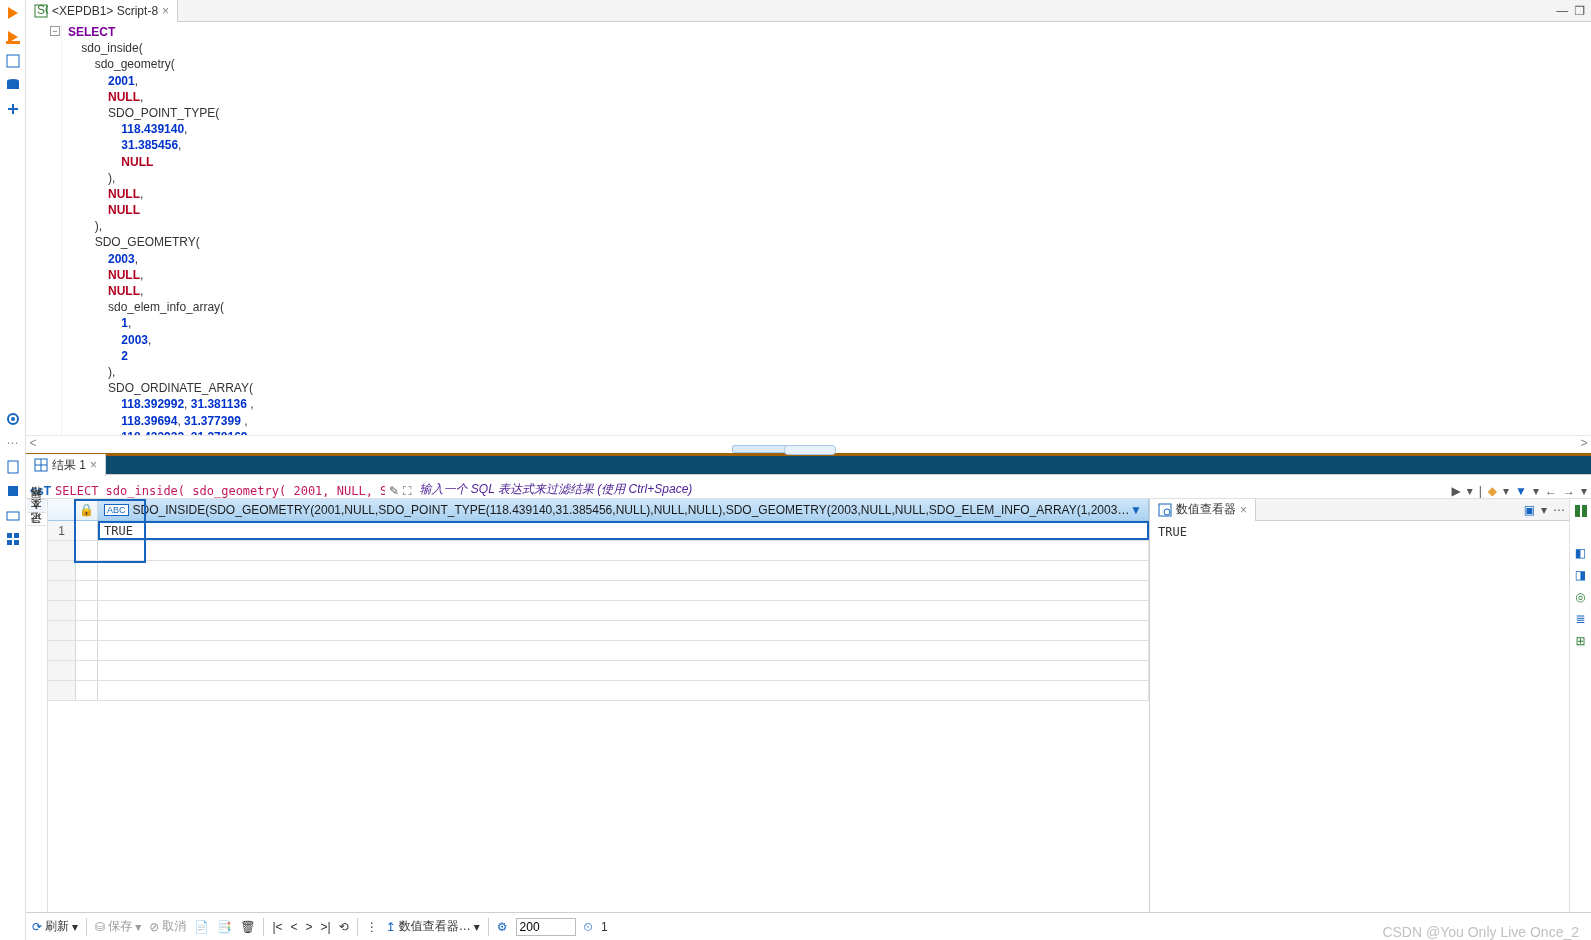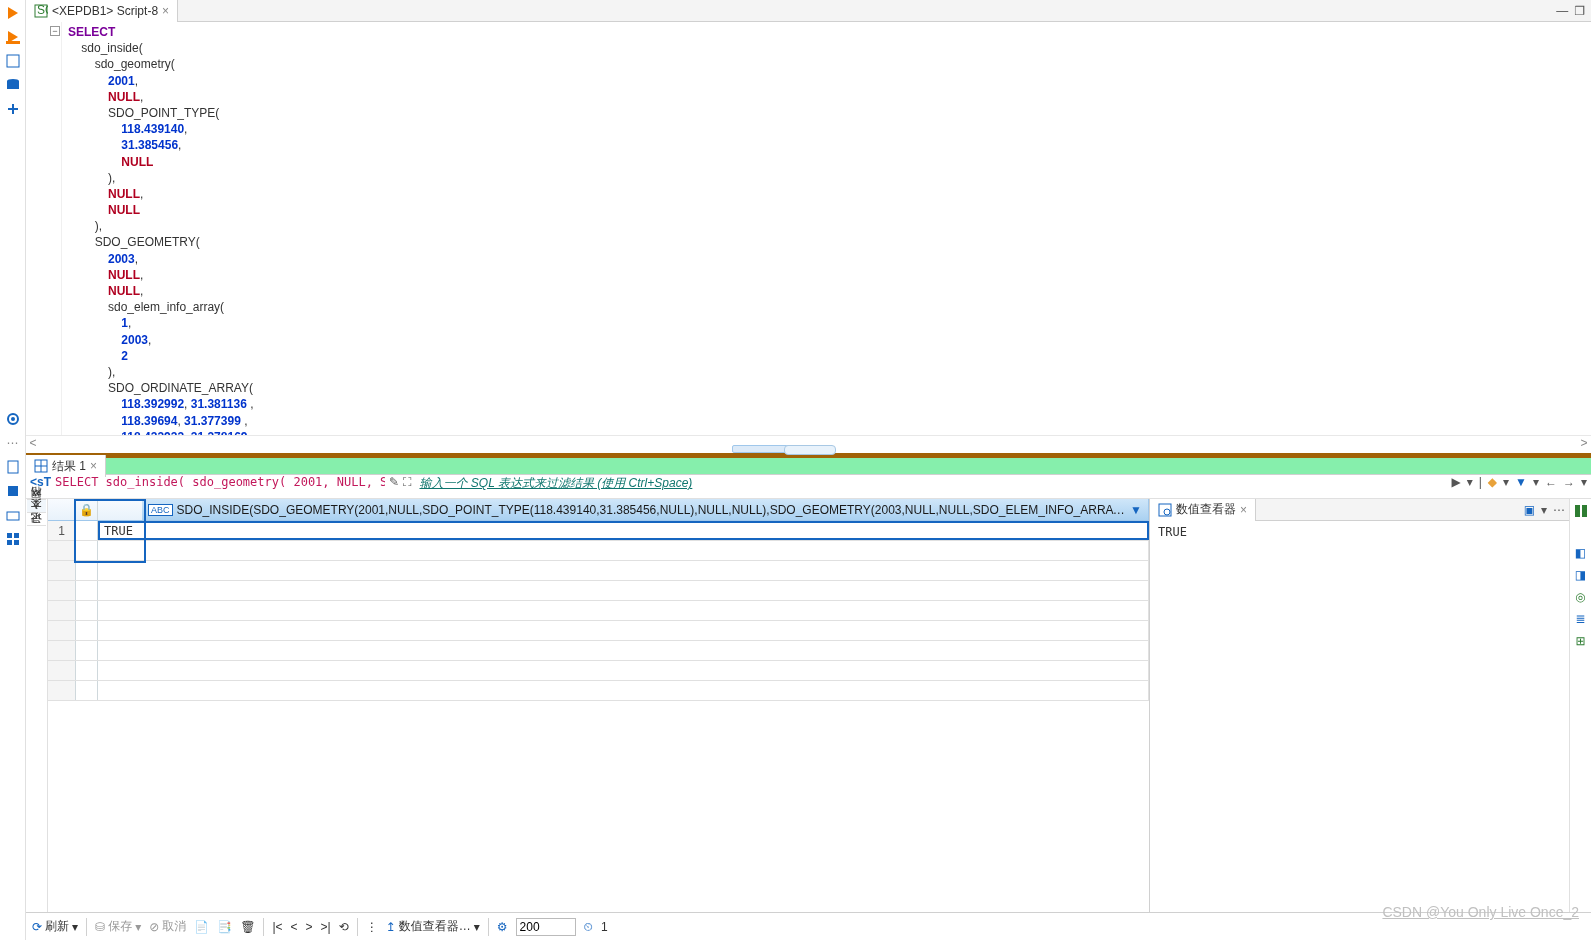--- a/index.html
+++ b/index.html
@@ -18,58 +18,58 @@
   .editor { flex:1; font-family: Consolas, "Courier New", monospace; font-size: 12.5px; line-height: 1.35; white-space: pre; padding: 2px 6px; overflow:auto; }
   .editor .kw { color:#7a0099; font-weight:bold; }
   .editor .num { color:#0033cc;font-weight:bold; }
   .editor .nul { color:#b00020; font-weight:bold; }
   .hscroll { height:14px; border-top:1px solid #e8e8e8; display:flex; align-items:center; }
   .hscroll .arrow { width:14px; text-align:center; color:#888; }
   .hscroll .track { flex:1; position:relative; }
   .hscroll .thumb { position:absolute; left:45%; width:70px; height:8px; background:#dceaf8; border:1px solid #9fc7eb; border-radius:2px; top:2px; }
   .split-handle { height:4px; background:transparent; position:relative; }
   .split-handle::after { content:""; position:absolute; left:50%; margin-left:-25px; width:50px; height:8px; border:1px solid #a8c8e4; background:#e8f2fb; border-radius:4px; top:-4px; }
-  .results-tabbar { height:22px; background:#86efac; border-top:5px solid #a16207; border-bottom:1px solid #d0d0d0; display:flex; align-items:center; }
+  .results-tabbar { height:22px; background:#0c4a6e; border-top:3px solid #a16207; border-bottom:1px solid #d0d0d0; display:flex; align-items:center; }
   .results-tabbar .tab { background:#fff; }
-  .query-bar { height:24px; display:flex; align-items:flex-start; border-bottom:1px solid #e0e0e0; padding:0 4px; gap:4px; }
+  .query-bar { height:24px; display:flex; align-items:flex-end; border-bottom:1px solid #e0e0e0; padding:0 4px; gap:4px; }
   .query-bar .sql-ico { color:#1565c0; font-weight:bold; }
   .query-bar .query { flex:0 0 auto; color:#c2185b; font-family:Consolas,monospace; white-space:nowrap; overflow:hidden; max-width:330px; }
   .query-bar .expand-ico { color:#555; }
-  .query-bar .filter { flex:1; color:#0f766e; font-style:italic; padding-left:4px;text-decoration:underline; }
+  .query-bar .filter { flex:1; color:#4c1d95; font-style:italic; padding-left:4px; }
   .query-bar .rtools { display:flex; gap:6px; align-items:center; color:#555; }
   .results-body { flex:1; display:flex; min-height:0; }
   .left-viewtabs { width:22px; border-right:1px solid #e0e0e0; display:flex; flex-direction:column; align-items:center; }
   .vtab { writing-mode: vertical-rl; transform: rotate(180deg); padding:6px 2px; border-bottom:1px solid #e0e0e0; font-size:11px; color:#333; cursor:pointer; }
   .vtab.active { background:#f0f6fb; }
   .grid-area { flex:1; display:flex; flex-direction:column; min-width:0; }
   .grid-head { height:22px; display:flex; background:linear-gradient(#f8fbff,#e8f2fb); border-bottom:1px solid #9fc7eb; }
   .grid-head .corner { width:28px; border-right:1px solid #cfd8dc; display:flex; align-items:center; justify-content:center; }
   .grid-head .lock { width:22px; border-right:1px solid #cfd8dc; display:flex; align-items:center; justify-content:center; color:#b8860b; }
-  .grid-head .colhead { flex:1; display:flex; align-items:center; padding:0 6px; background:linear-gradient(#cfe6f9,#aad1f1); color:#1a1a1a; border-right:1px solid #9fc7eb; white-space:nowrap; overflow:hidden;margin-left:44px; }
+  .grid-head .colhead { flex:1; display:flex; align-items:center; padding:0 6px; background:linear-gradient(#cfe6f9,#aad1f1); color:#1a1a1a; border-right:1px solid #9fc7eb; white-space:nowrap; overflow:hidden; }
   .grid-head .colhead .abc { color:#1565c0; font-size:9px; margin-right:4px; border:1px solid #1565c0; padding:0 2px; background:#fff; }
   .grid-head .colhead .dd { margin-left:auto; color:#1565c0; }
   .grid-row { height:20px; display:flex; border-bottom:1px solid #e0e0e0; }
   .grid-row .rownum { width:28px; border-right:1px solid #cfd8dc; display:flex; align-items:center; justify-content:center; color:#555; background:#f5f5f5; }
   .grid-row .rlock { width:22px; border-right:1px solid #cfd8dc; }
   .grid-row .cell { flex:1; border:2px solid #1565c0; padding:0 4px; display:flex; align-items:center; font-family:Consolas,monospace; }
   .empty-rows .grid-row .cell { border:none; border-right:1px solid #e0e0e0; }
   .empty-rows .grid-row .rownum { color:transparent; }
   .selected-outline { position:absolute; border:2px solid #1565c0; pointer-events:none; }
   .value-panel { width:420px; border-left:1px solid #d0d0d0; display:flex; flex-direction:column; }
   .value-panel .vp-tabbar { height:22px; background:#f4f4f4; border-bottom:1px solid #d0d0d0; display:flex; align-items:center; }
   .value-panel .vp-tabbar .tab { background:#fff; }
   .value-panel .vp-tabbar .vtools { margin-left:auto; display:flex; gap:6px; padding-right:4px; color:#555; }
   .value-panel .vp-body { flex:1; padding:4px 8px; font-family:Consolas,monospace; overflow:auto; }
   .right-strip { width:22px; border-left:1px solid #e0e0e0; display:flex; flex-direction:column; align-items:center; gap:6px; padding-top:4px; }
   .right-strip .rico { width:16px; height:16px; cursor:pointer; display:flex; align-items:center; justify-content:center; color:#2e7d32; }
   .bottom-toolbar { height:28px; border-top:1px solid #d0d0d0; background:#fff; display:flex; align-items:center; padding:0 6px; gap:8px; color:#333; }
   .bottom-toolbar .sep { width:1px; height:18px; background:#d0d0d0; }
   .bottom-toolbar .btn { display:flex; align-items:center; gap:3px; cursor:pointer; color:#333; }
   .bottom-toolbar input.limit { width:60px; height:18px; border:1px solid #bbb; padding:0 3px; }
-  .watermark { position:absolute; right:12px; bottom:20px; color:#c0c0c0; font-size:14px; pointer-events:none;text-decoration:underline; }
+  .watermark { position:absolute; right:12px; bottom:0; color:#c0c0c0; font-size:14px; pointer-events:none; }
   svg { display:block; }
 </style>
 </head>
 <body>
 
 <div class="root">
   <div class="left-toolbar">
     <div class="ico">
         <svg width="14" height="14">
           <polygon points="2,1 12,7 2,13" fill="#f57c00"></polygon>

